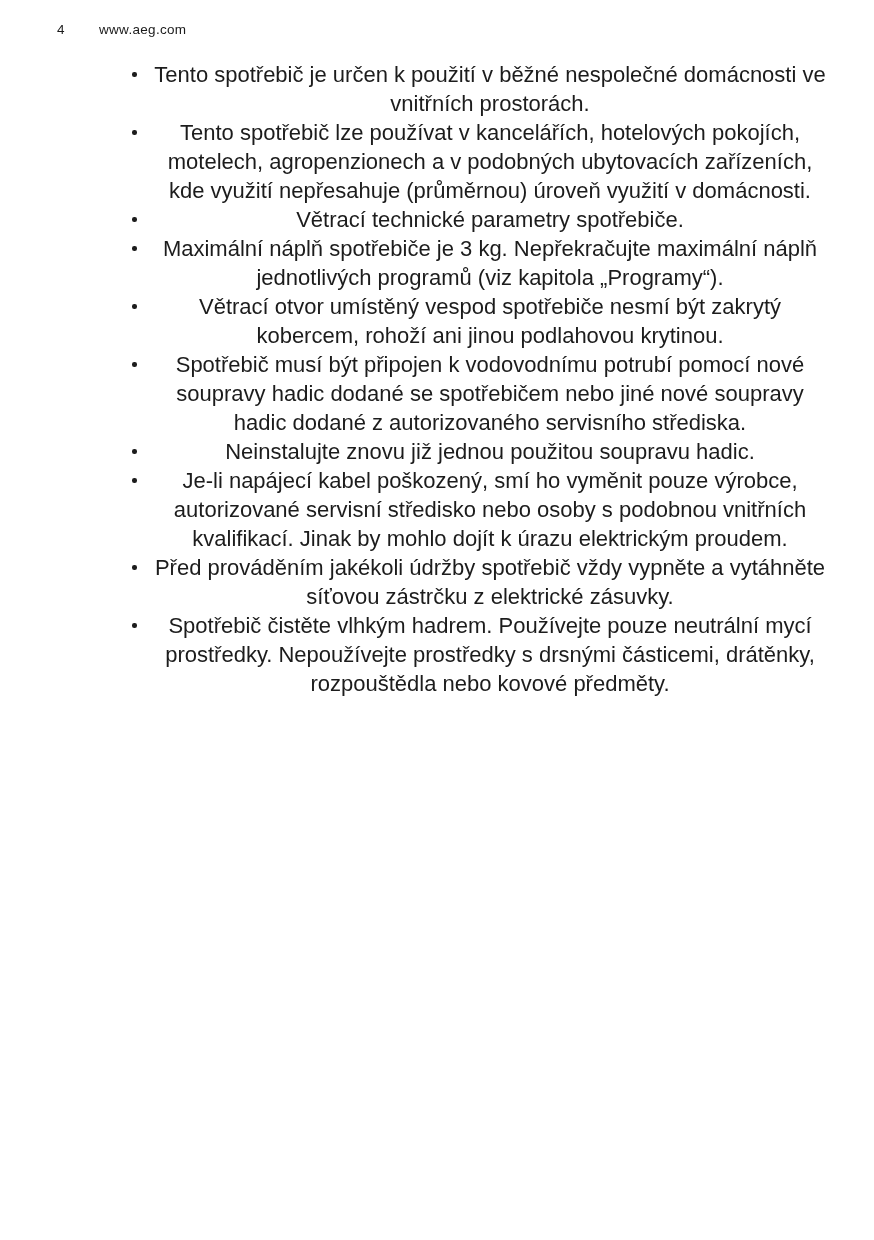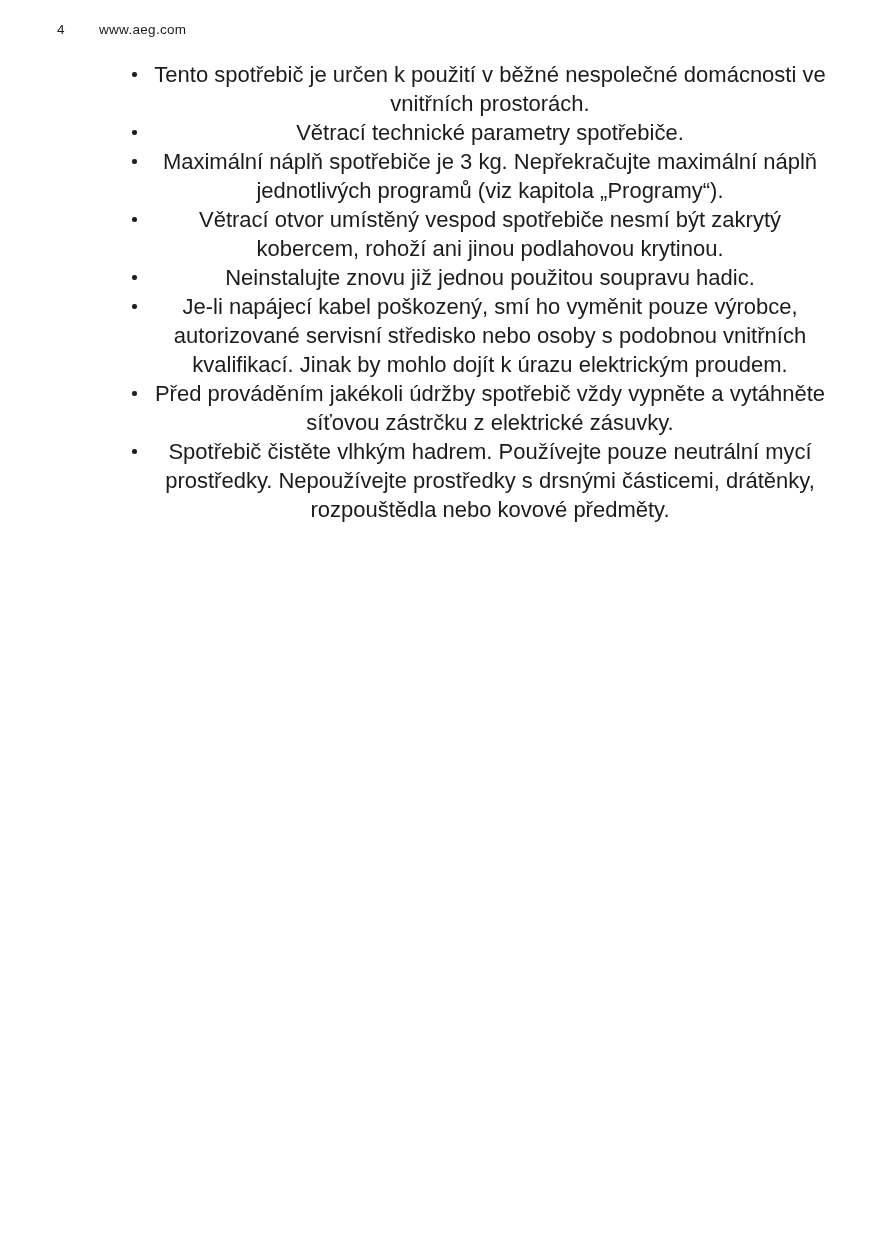--- a/index.html
+++ b/index.html
@@ -68,21 +68,23 @@
 <body>
 
 <div class="page">
   <header class="page-header">
     <span class="page-number">4</span>
     <span class="site-url">www.aeg.com</span>
   </header>
 
   <ul class="bullet-list">
       <li>Tento spotřebič je určen k použití v běžné nespolečné domácnosti ve vnitřních prostorách.</li>
+      <li>Tento spotřebič lze používat v kancelářích, hotelových pokojích, motelech, agropenzionech a v podobných ubytovacích zařízeních, kde využití nepřesahuje (průměrnou) úroveň využití v domácnosti.</li>
       <li>Větrací technické parametry spotřebiče.</li>
       <li>Maximální náplň spotřebiče je 3 kg. Nepřekračujte maximální náplň jednotlivých programů (viz kapitola „Programy“).</li>
       <li>Větrací otvor umístěný vespod spotřebiče nesmí být zakrytý kobercem, rohoží ani jinou podlahovou krytinou.</li>
+      <li>Spotřebič musí být připojen k vodovodnímu potrubí pomocí nové soupravy hadic dodané se spotřebičem nebo jiné nové soupravy hadic dodané z autorizovaného servisního střediska.</li>
       <li>Neinstalujte znovu již jednou použitou soupravu hadic.</li>
       <li>Je-li napájecí kabel poškozený, smí ho vyměnit pouze výrobce, autorizované servisní středisko nebo osoby s podobnou vnitřních kvalifikací. Jinak by mohlo dojít k úrazu elektrickým proudem.</li>
       <li>Před prováděním jakékoli údržby spotřebič vždy vypněte a vytáhněte síťovou zástrčku z elektrické zásuvky.</li>
       <li>Spotřebič čistěte vlhkým hadrem. Používejte pouze neutrální mycí prostředky. Nepoužívejte prostředky s drsnými částicemi, drátěnky, rozpouštědla nebo kovové předměty.</li>
     </ul>
 </div>
 
 </body></html>

